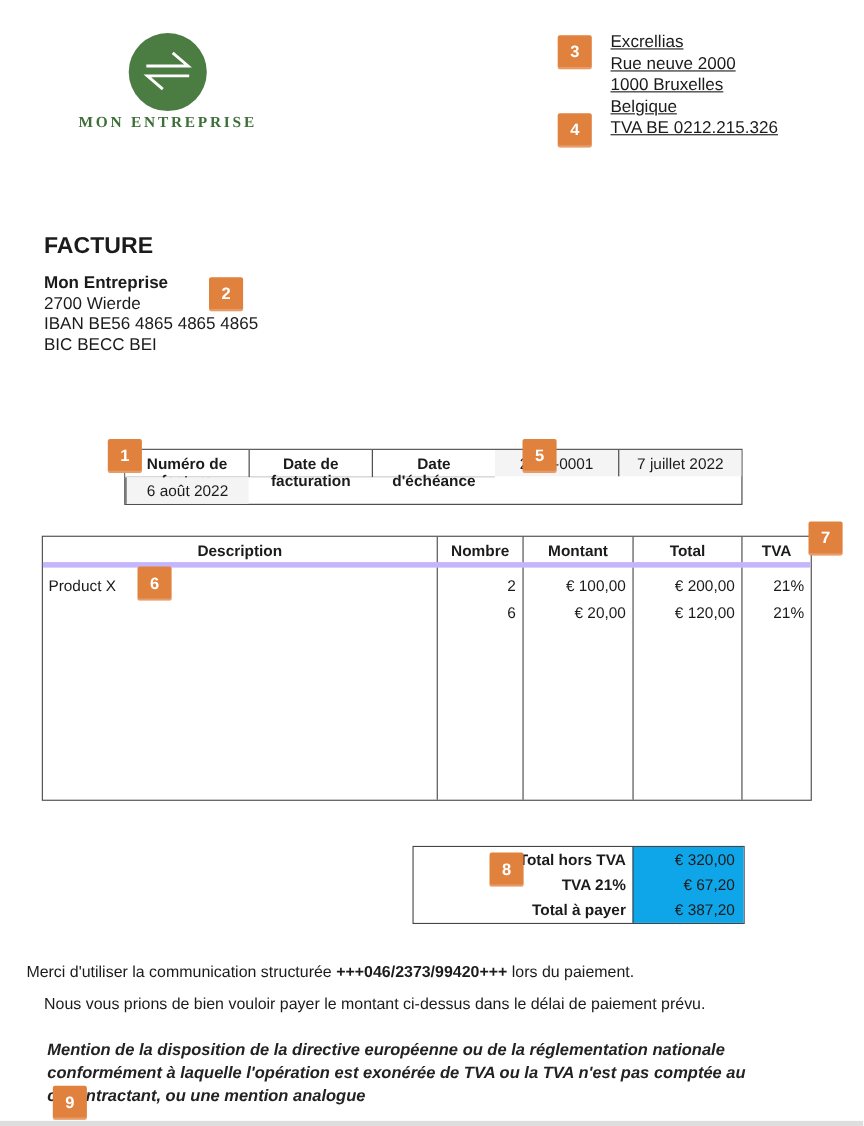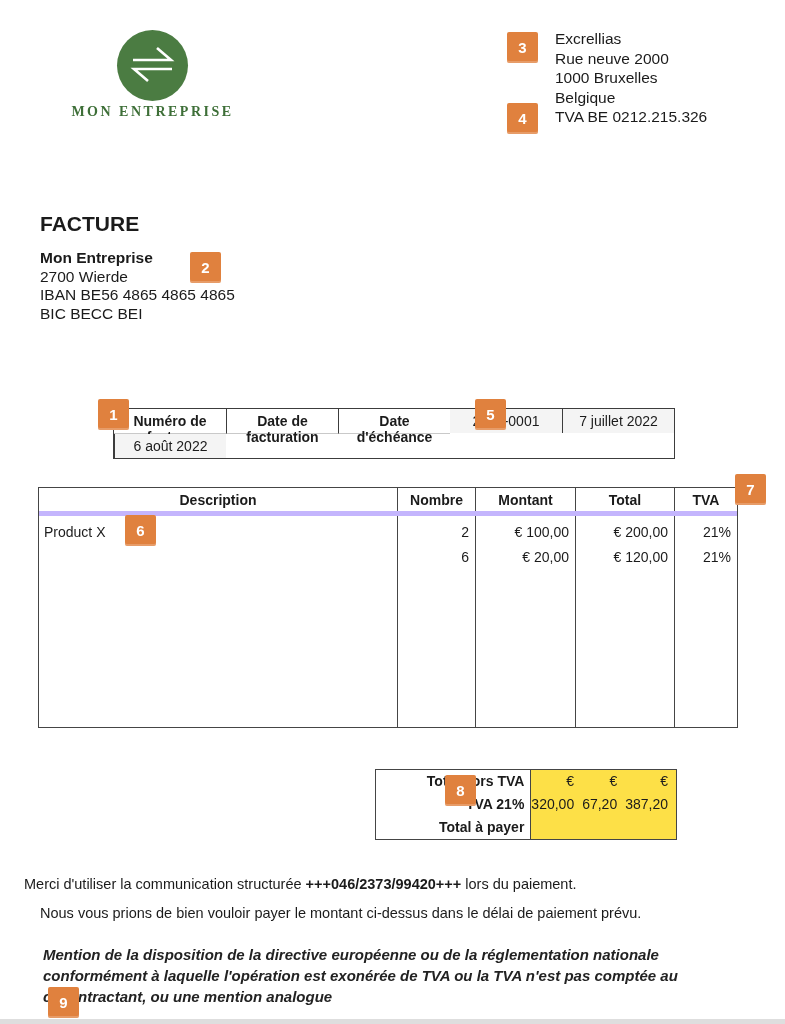--- a/index.html
+++ b/index.html
@@ -36,21 +36,21 @@
     color: #ffffff; font-weight: bold; font-size: 15px;
     display: flex; align-items: center; justify-content: center;
     border-radius: 2px;
     box-shadow: inset 0 -2px 0 rgba(255,255,255,0.22);
     z-index: 5;
   }
 
   
   .recipient {
     position: absolute; left: 555px; top: 29px;
-    font-size: 15.5px; line-height: 19.5px;
+    font-size: 15.5px; line-height: 19.5px; text-decoration: underline;
   }
   .doc-title {
     position: absolute; left: 40px; top: 212px;
     font-size: 21px; font-weight: bold;
   }
   .sender {
     position: absolute; left: 40px; top: 249px;
     font-size: 15.5px; line-height: 18.5px;
   }
   .bold { font-weight: bold; }
@@ -87,21 +87,21 @@
   .col-left  .cell-line { text-align: left;  padding-left: 5px; }
   .col-right .cell-line { text-align: right; padding-right: 6px; }
 
   
   .totals-box {
     position: absolute; left: 375px; top: 769px; width: 302px; height: 71px;
     border: 1px solid #454545; box-sizing: border-box;
     display: flex; font-size: 14px;
   }
   .totals-labels { width: 199px; display: flex; flex-direction: column; }
-  .totals-values { flex: 1; border-left: 1px solid #454545; background: #fde047; display: flex; flex-direction: row; }
+  .totals-values { flex: 1; border-left: 1px solid #454545; background: #0ea5e9; display: flex; flex-direction: column; }
   .totals-box .t-row { height: 23px; line-height: 23px; text-align: right; }
   .totals-labels .t-row { font-weight: bold; padding-right: 6px; }
   .totals-values .t-row { padding-right: 8px; }
 
   
   .pay-line1 { position: absolute; left: 24px; top: 876px; font-size: 14.5px; }
   .pay-line2 { position: absolute; left: 40px; top: 905px; font-size: 14.5px; }
   .legal-mention {
     position: absolute; left: 43px; top: 944px; width: 706px;
     font-style: italic; font-weight: 600; font-size: 15px; line-height: 21px;

